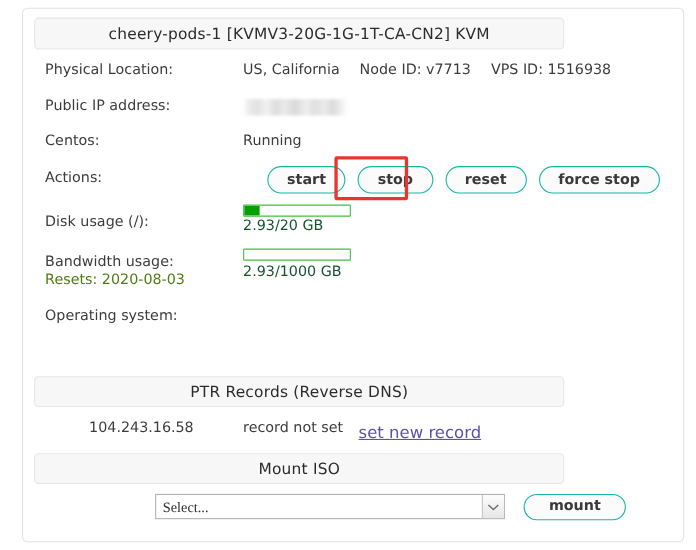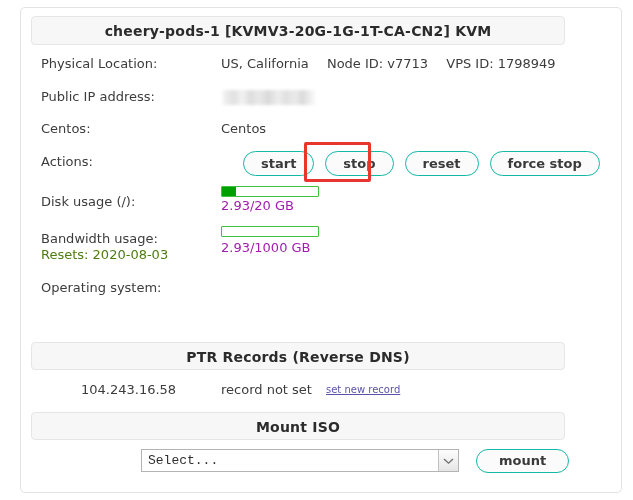--- a/index.html
+++ b/index.html
@@ -25,27 +25,27 @@
     height: 486px;
     box-sizing: border-box;
     border: 1px solid #e3e3e3;
     border-radius: 5px;
     background: #ffffff;
   }
 
   .panel-head {
     position: absolute;
     left: 10px;
-    width: 534px;
+    width: 482px;
     box-sizing: border-box;
     background: #f7f7f7;
     border: 1px solid #e6e6e6;
     border-radius: 4px;
     text-align: center;
-    font-weight: bold;
+    font-weight: normal;
     font-size: 14px;
     color: #2b2b2b;
     letter-spacing: 0.2px;
   }
   #panel-head-main { top: 8px; height: 29px; line-height: 29px; }
   #panel-head-ptr  { top: 334px; height: 28px; line-height: 28px; }
   #panel-head-iso  { top: 404px; height: 28px; line-height: 28px; }
 
   .row {
     position: absolute;
@@ -143,48 +143,48 @@
     overflow: hidden;
   }
   .bar-fill {
     height: 100%;
     background: #01a001;
   }
   .bar-text {
     position: absolute;
     left: 200px;
     font-size: 13px;
-    color: #a21caf;
+    color: #14532d;
     white-space: nowrap;
   }
 
   .link {
     color: #6b4fa8;
     text-decoration: underline;
     font-size: 12px;
     cursor: pointer;
   }
   .link-blue {
     color: #5a53a8;
     text-decoration: underline;
-    font-size: 10px;
+    font-size: 15px;
     cursor: pointer;
   }
 
   
   .iso-select {
     position: absolute;
     left: 120px;
     top: 441px;
     width: 318px;
     height: 23px;
     box-sizing: border-box;
     border: 1px solid #b3b3b3;
     background: #ffffff;
-    font-family: Liberation Mono, monospace;
+    font-family: Liberation Serif, serif;
     font-size: 13px;
     color: #2e2e2e;
     padding: 0 16px 0 6px;
     line-height: 21px;
     cursor: pointer;
     appearance: none;
     -webkit-appearance: none;
   }
   .select-wrap { position: absolute; left: 0; top: 0; }
   .select-arrow {
@@ -217,32 +217,32 @@
 
 <div class="card">
 
   <div class="panel-head" id="panel-head-main">cheery-pods-1   [KVMV3-20G-1G-1T-CA-CN2]   KVM</div>
 
   <div class="row" style="top:48px;">
     <span class="lbl">Physical Location:</span>
     <span class="val">
       <span class="seg">US, California</span>
       <span class="seg">Node ID: v7713</span>
-      <span class="seg">VPS ID: 1798949</span>
+      <span class="seg">VPS ID: 1516938</span>
     </span>
   </div>
 
   <div class="row" style="top:81px;">
     <span class="lbl">Public IP address:</span>
     <span class="ip-redacted"></span>
   </div>
 
   <div class="row" style="top:113px;">
     <span class="lbl">Centos:</span>
-    <span class="val">Centos</span>
+    <span class="val">Running</span>
   </div>
 
   <div class="row" style="top:146px;">
     <span class="lbl">Actions:</span>
     <span class="btn-strip">
       <span class="btn">start</span>
       <span class="btn">stop</span>
       <span class="btn">reset</span>
       <span class="btn">force stop</span>
     </span>

